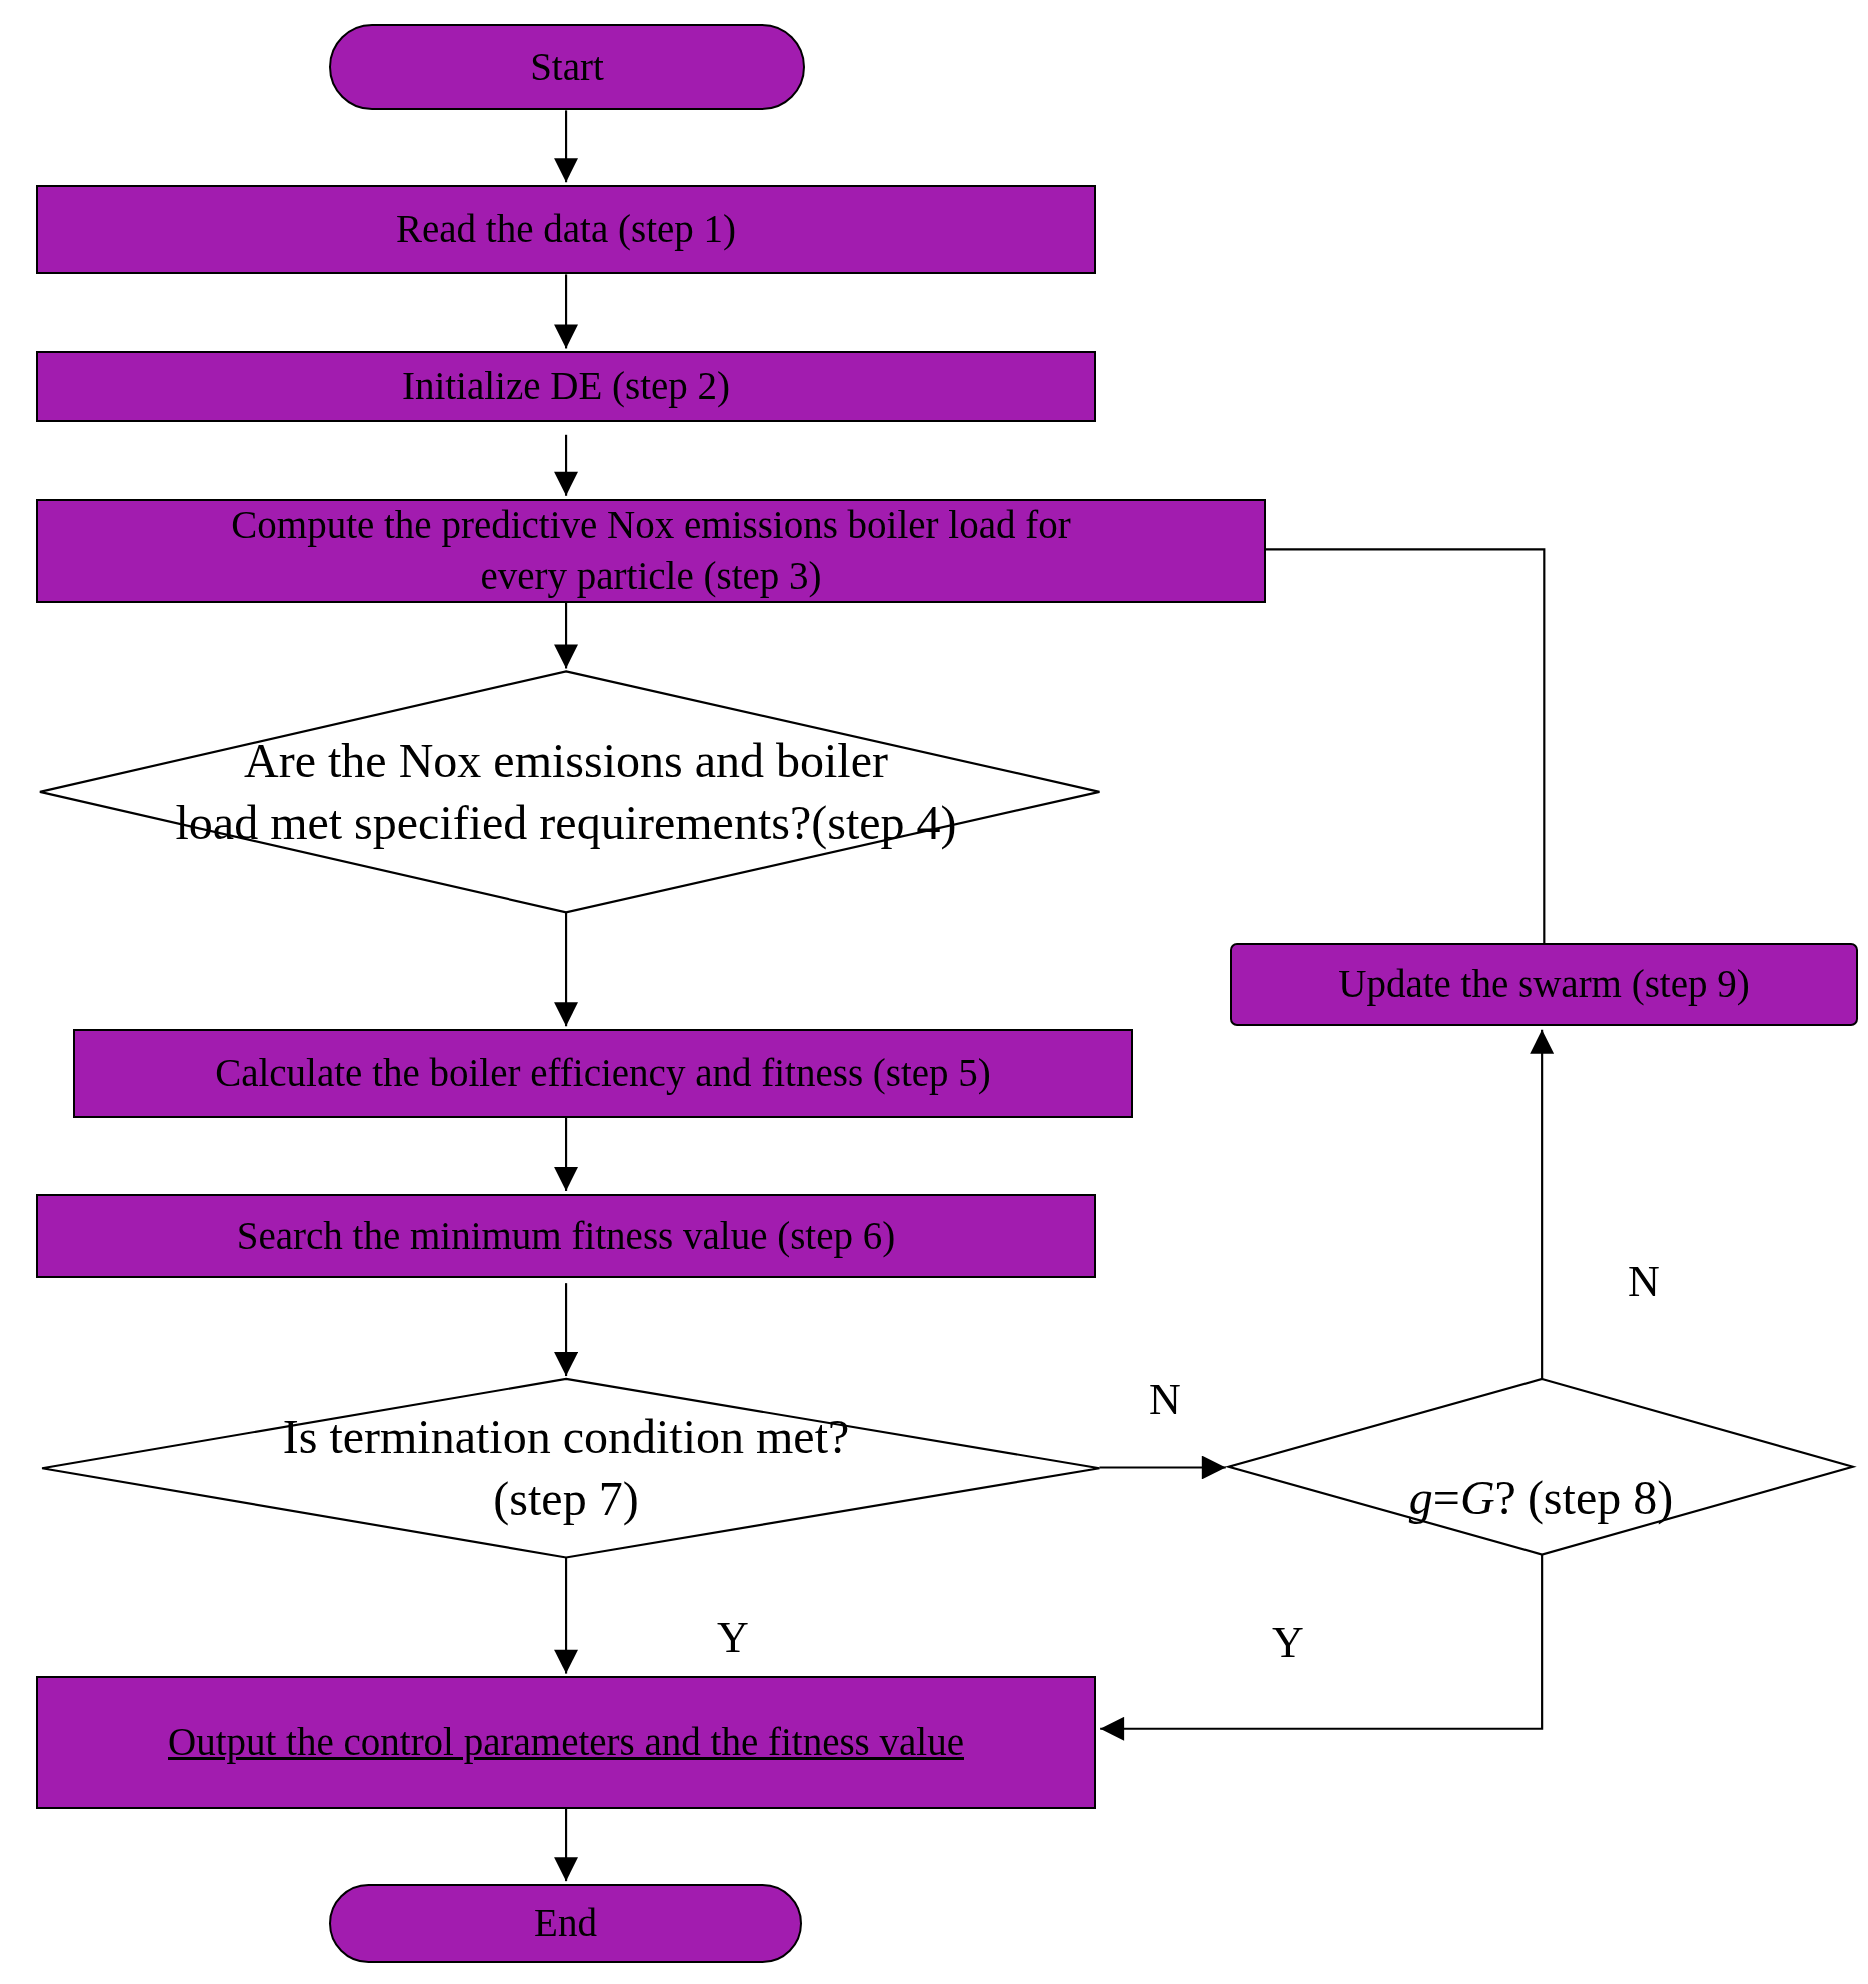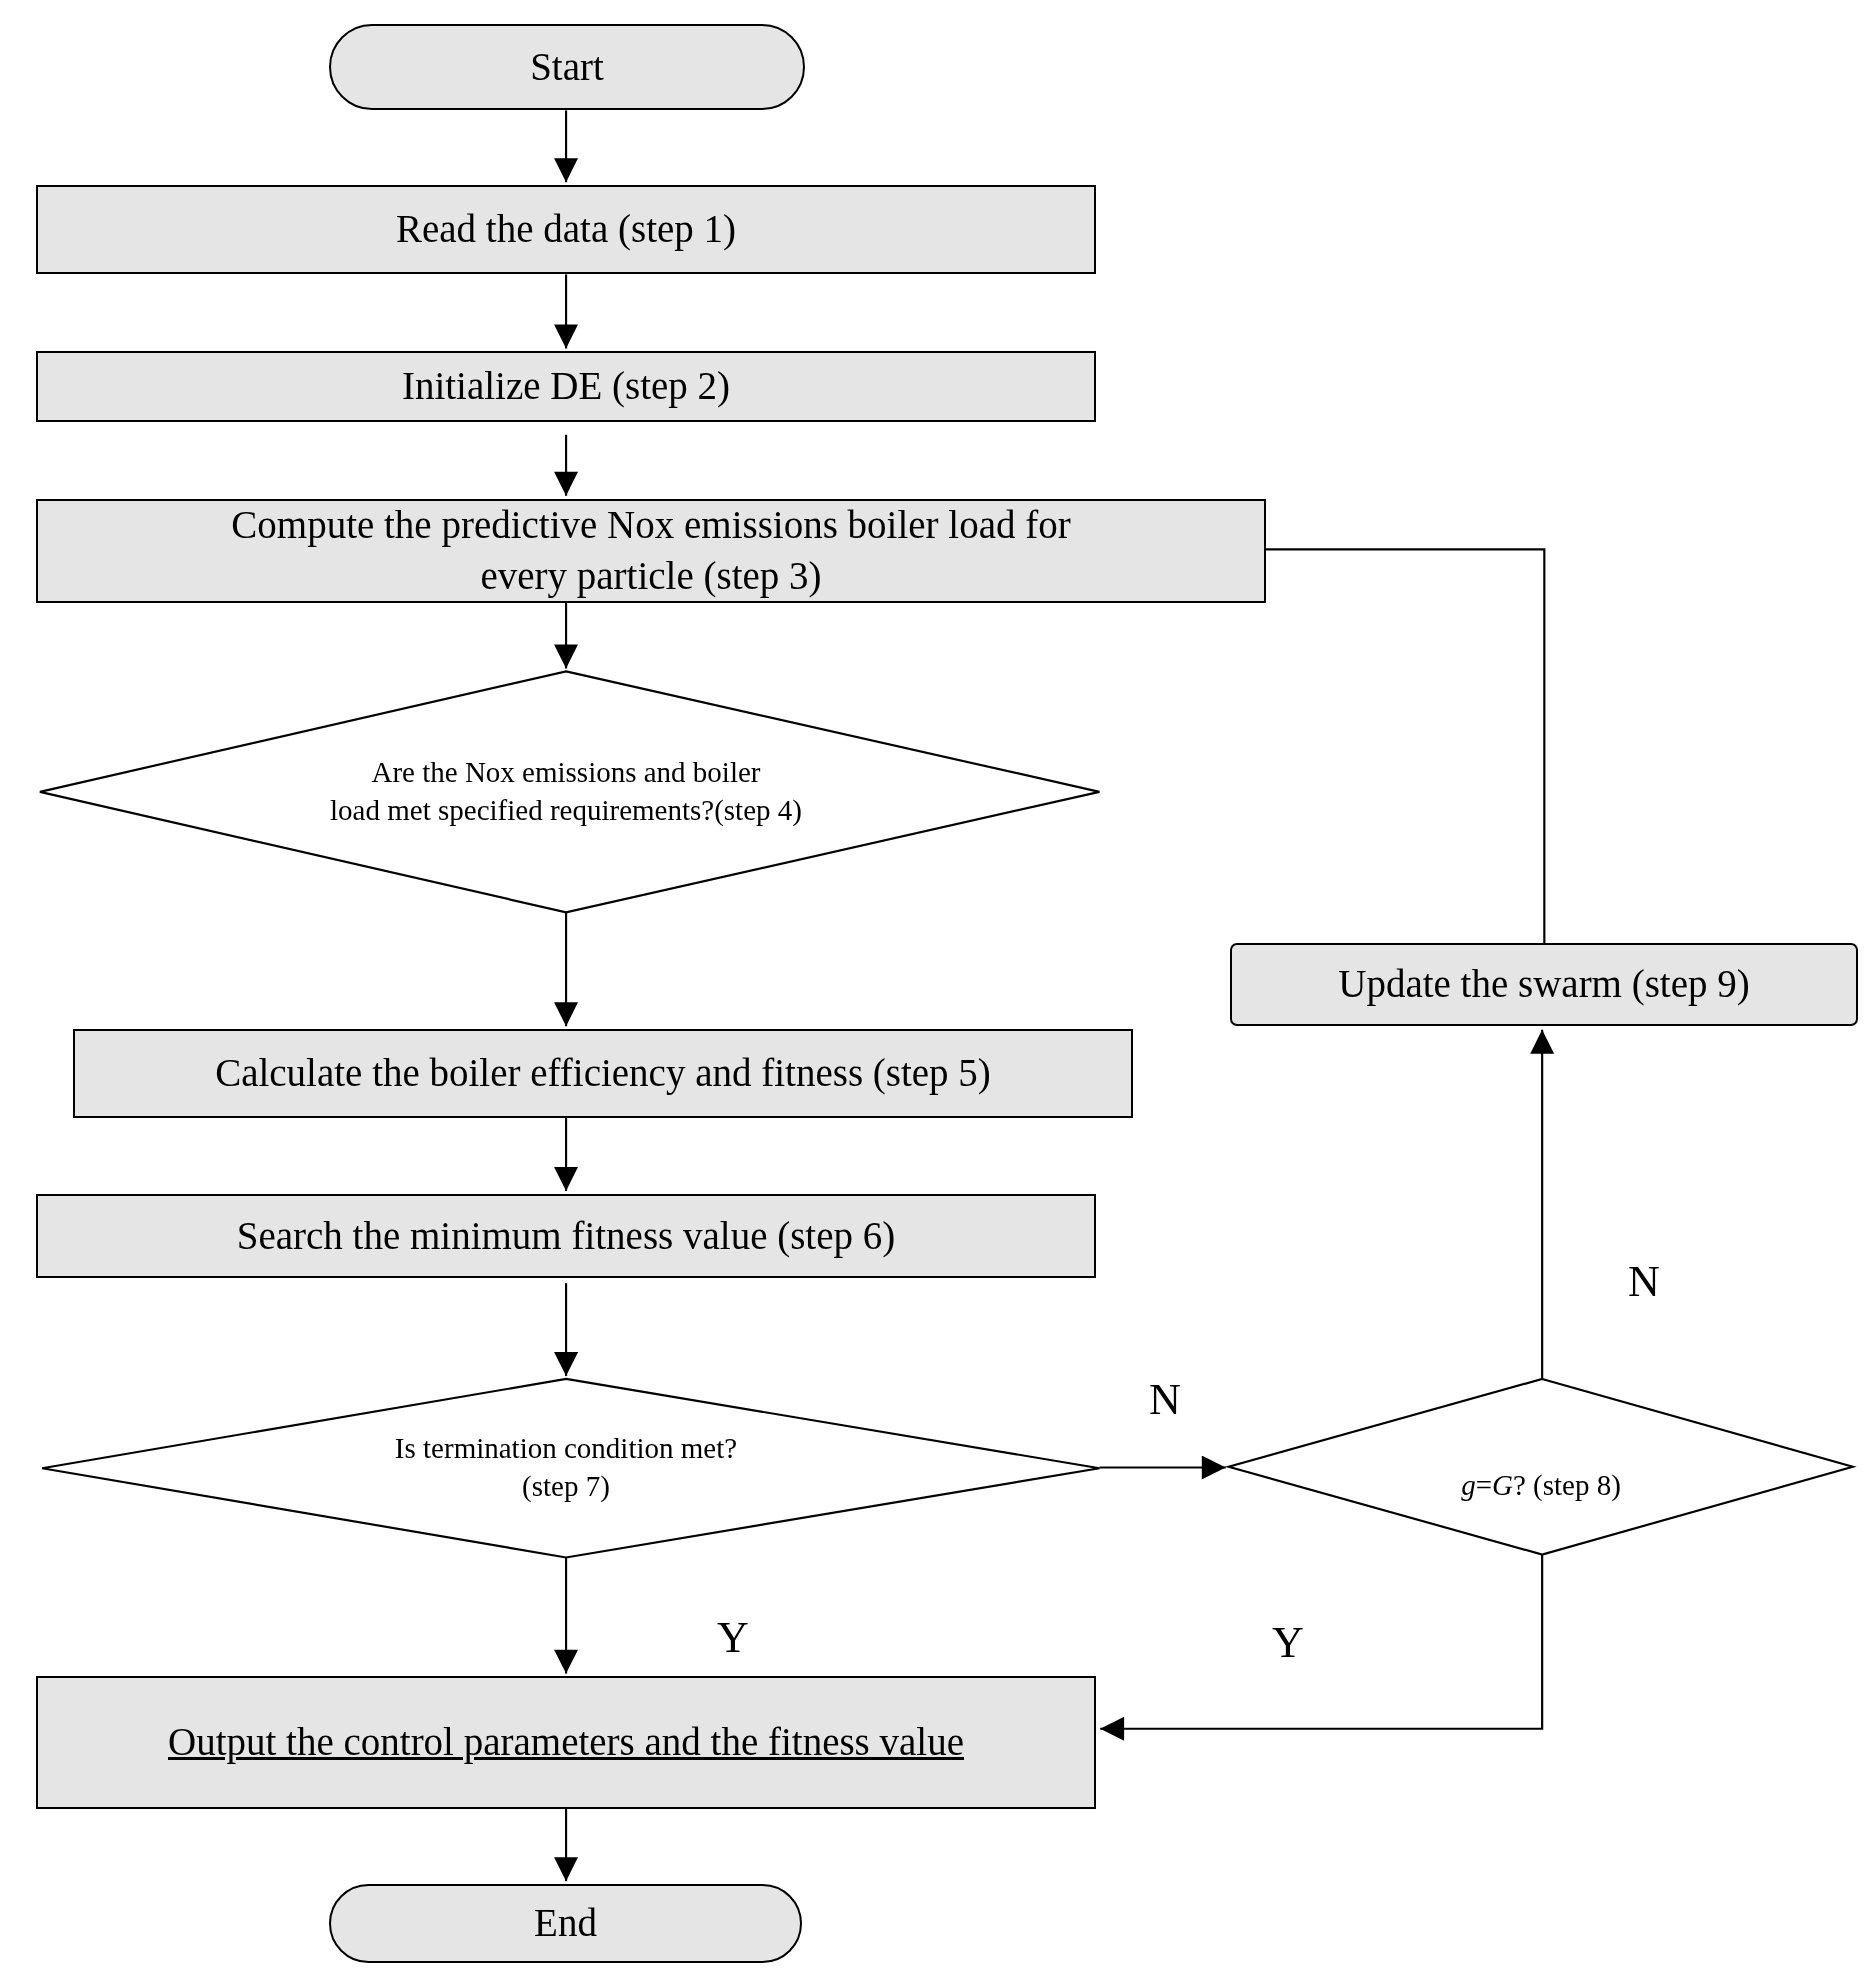--- a/index.html
+++ b/index.html
@@ -1,24 +1,24 @@
 <!DOCTYPE html>
 <html style="font-size:11.6px"><head>
 <meta charset="utf-8">
 <style>
   html,body{margin:0;padding:0;background:#ffffff;}
   #canvas{position:relative;width:1868px;height:1985px;background:#ffffff;
           font-family:"Liberation Serif","DejaVu Serif",serif;color:#000;}
   #connector-layer{position:absolute;left:0;top:0;width:1868px;height:1985px;}
-  .node{position:absolute;box-sizing:border-box;border:2.9px solid #000;background:#e5e5e5;
+  .node{position:absolute;box-sizing:border-box;border:2.9px solid #000;background:#a21caf;
         display:flex;align-items:center;justify-content:center;text-align:center;
         font-size:39px;line-height:1.3;white-space:pre-line;z-index:2;}
   .stadium{border-radius:51px;border-width:2.2px;}
   .dlabel{position:absolute;transform:translate(-50%,-50%);text-align:center;
-          font-size:29px;line-height:1.3;white-space:pre-line;z-index:2;width:max-content;}
+          font-size:48px;line-height:1.3;white-space:pre-line;z-index:2;width:max-content;}
   .blabel{position:absolute;transform:translate(-50%,-50%);font-size:44px;z-index:2;}
   .it{font-style:italic;}
   svg line,svg polyline{stroke:#000;stroke-width:3;fill:none;}
   svg polygon.diamond{fill:#fff;stroke:#000;stroke-width:3;}
 
   #n-start {left:329px;  top:24px;   width:476px;  height:86px;}
   #n-step1 {left:36px;   top:185px;  width:1060px; height:89px;}
   #n-step2 {left:36px;   top:351px;  width:1060px; height:71px;}
   #n-step3 {left:36px;   top:499px;  width:1230px; height:104px;}
   #n-step5 {left:36px;   top:1029px; width:1060px; height:89px;margin-left:37px;}

